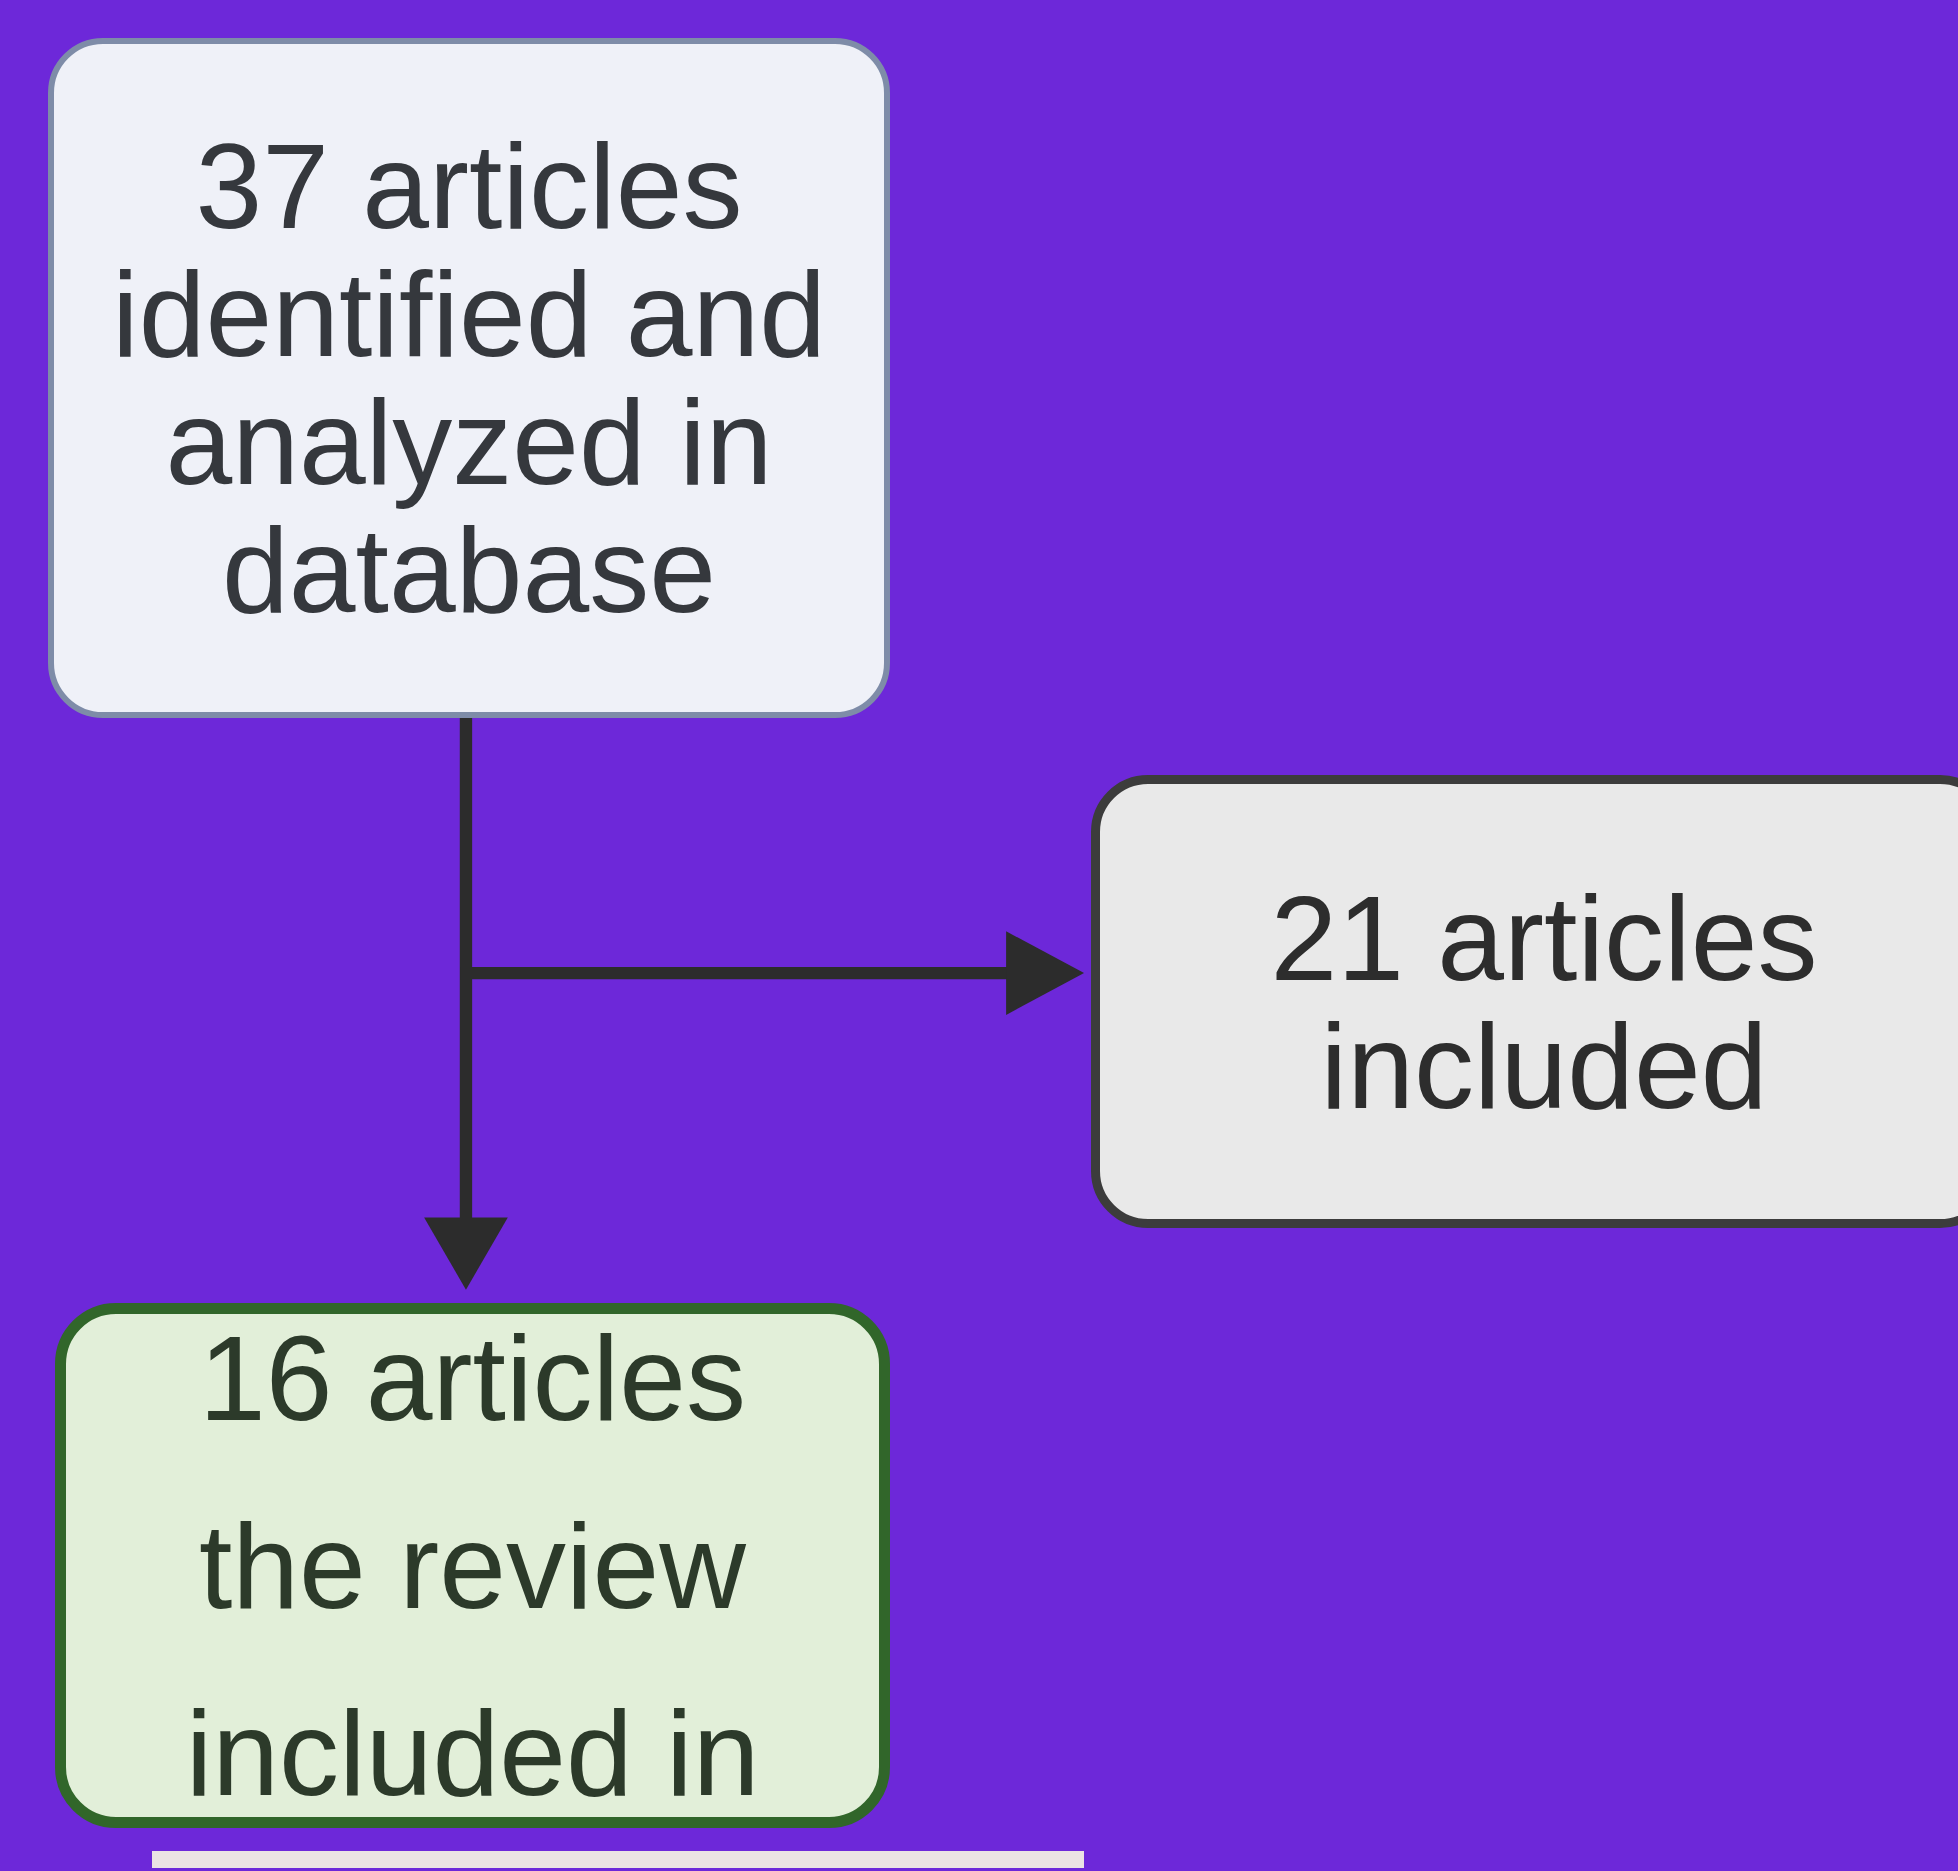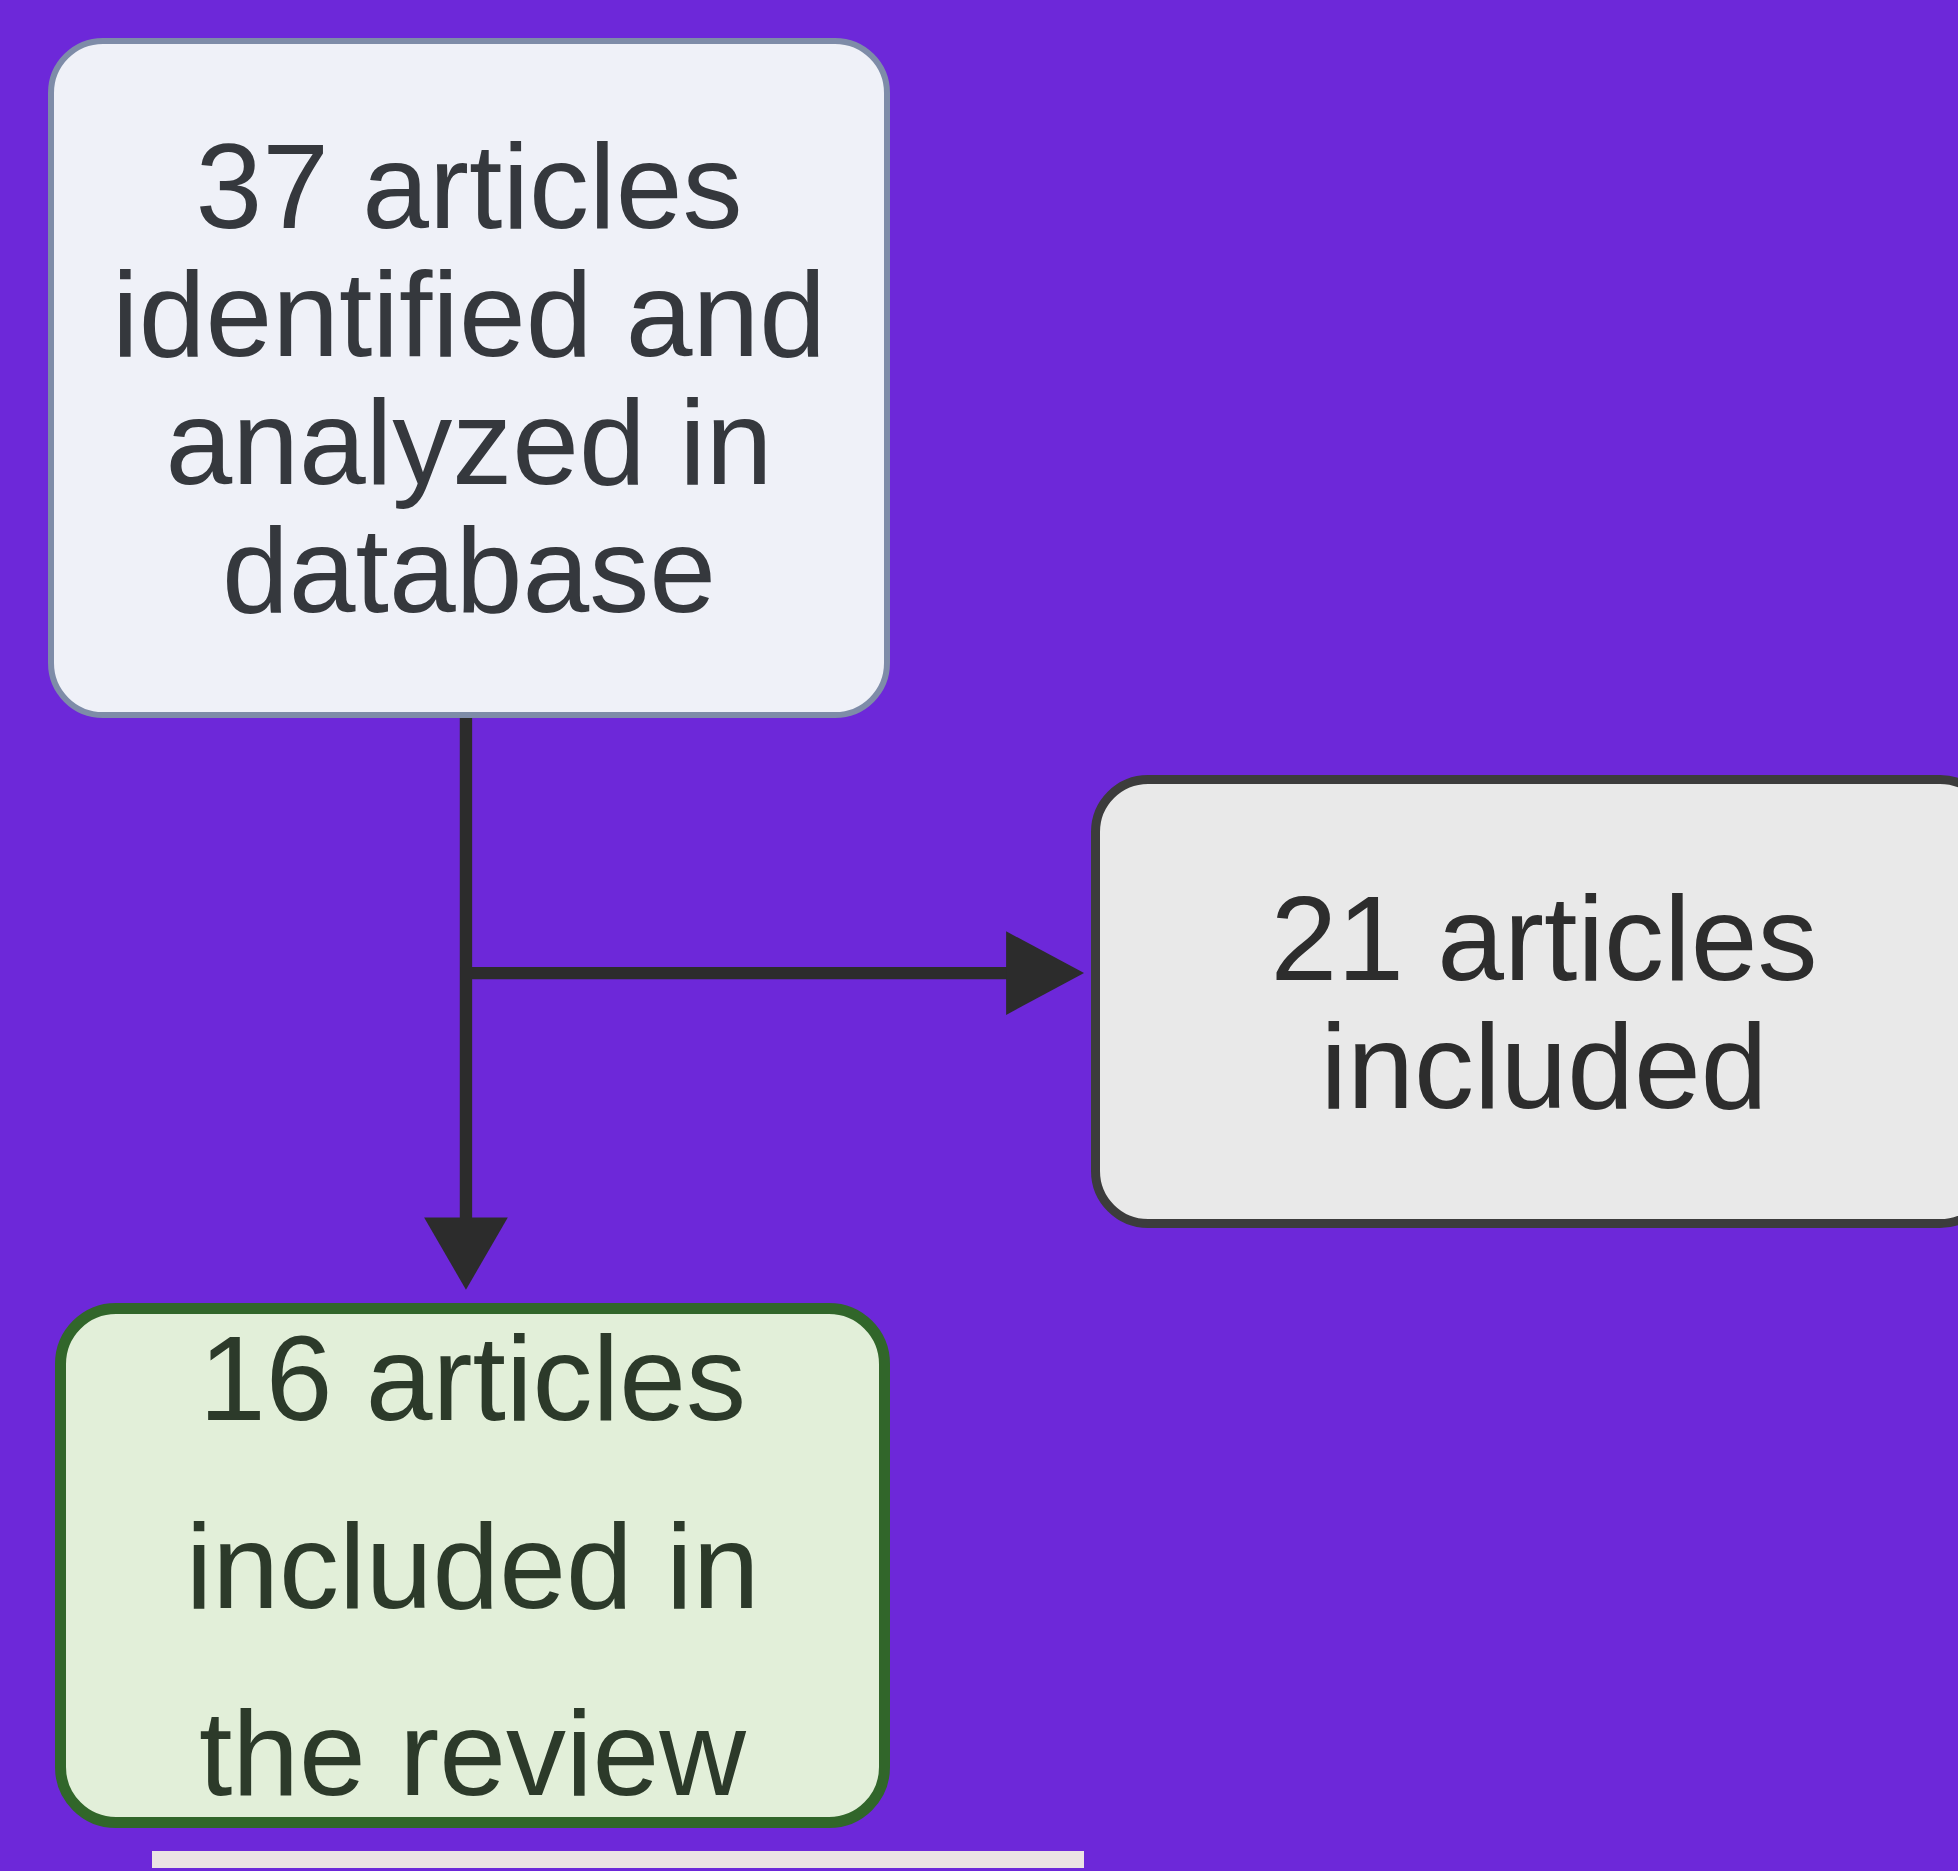--- a/index.html
+++ b/index.html
@@ -92,20 +92,20 @@
     <div class="text-line">database</div>
   </div>
 
   <div class="node node-excluded" style="background-color: rgb(233, 233, 233); border-color: rgb(60, 60, 60); color: rgb(45, 45, 45);">
     <div class="text-line">21 articles</div>
     <div class="text-line">included</div>
   </div>
 
   <div class="node node-included" style="background-color: rgb(226, 239, 217); border-color: rgb(49, 102, 42); color: rgb(44, 58, 42);">
     <div class="text-line">16 articles</div>
+    <div class="text-line">the review</div>
     <div class="text-line">included in</div>
-    <div class="text-line">the review</div>
   </div>
 
   <div class="artifact-strip"></div>
 
 </div>
 
 
 </body></html>

